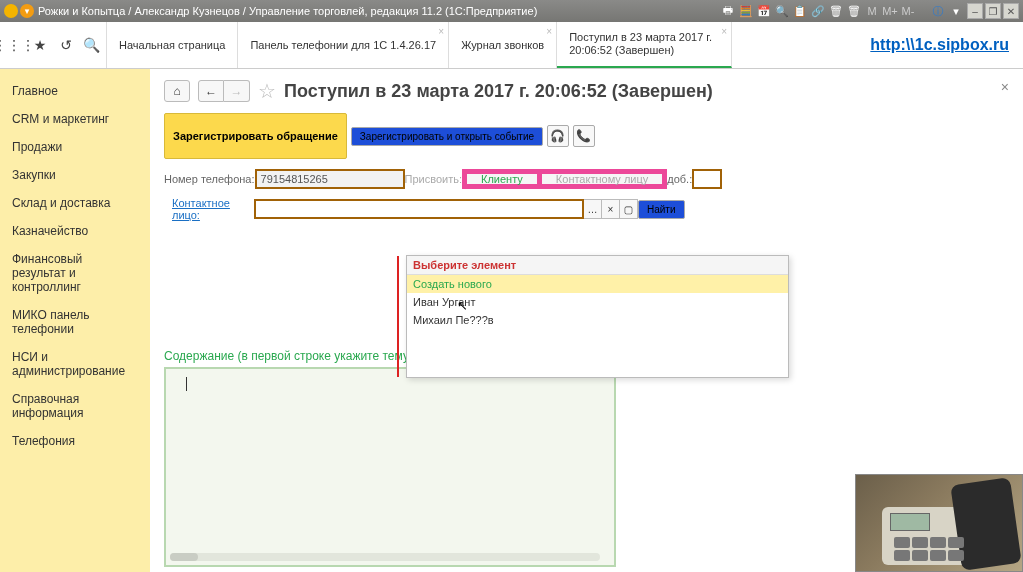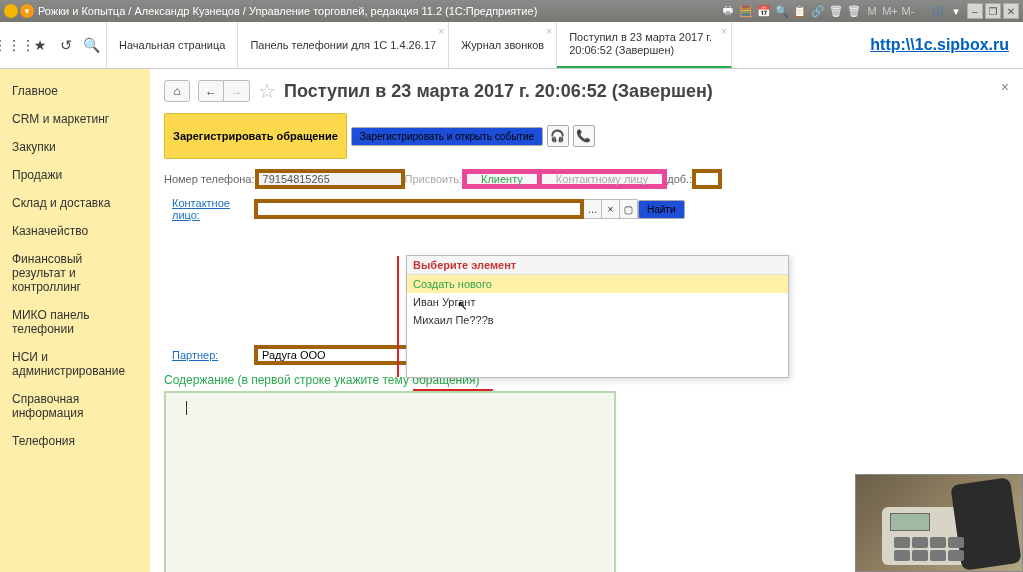--- a/index.html
+++ b/index.html
@@ -41,21 +41,21 @@
   .pagehead .closex { position:absolute; right:14px; top:10px; font-size:14px; color:#888; cursor:pointer; }
 
   .actrow { display:flex; align-items:center; gap:4px; margin-bottom:10px; }
   .btn-y { background:#fcd94c; border:1px solid #d8b93a; padding:16px 8px; font-size:11px; font-weight:bold; cursor:pointer; border-radius:2px;}
   .btn-w { background:#1d4ed8; border:1px solid #aaa; padding:3px 8px; font-size:10px; cursor:pointer; border-radius:2px;}
   .btn-ico { width:22px; height:22px; border:1px solid #aaa; border-radius:2px; display:flex; align-items:center; justify-content:center; cursor:pointer; font-size:12px; background:#f8f8f8;}
 
   .frow { display:flex; align-items:center; margin-bottom:8px; font-size:11px; }
   .frow label { color:#666; }
   .frow label.link { color:#1a6fc4; text-decoration:underline; cursor:pointer;padding-left:8px; }
-  .frow input[type=text] { border:4px solid #a16207; padding:2px 4px; height:20px; font-size:11px; }
+  .frow input[type=text] { border:2px solid #a16207; padding:2px 4px; height:20px; font-size:11px; }
   .frow .ro { background:#f2f2f2; color:#555; }
   .frow .ctlgrp { display:flex; }
   .frow .ctlgrp .mini { width:18px; height:20px; border:1px solid #bbb; border-left:none; display:flex; align-items:center; justify-content:center; font-size:10px; cursor:pointer; background:#f7f7f7;}
   .frow .grey { color:#aaa; }
 
   .assign-btns { display:flex; gap:0; }
   .assign-btns .ab { border:5px solid #ec4899; height:20px; padding:0 14px; font-size:11px; display:flex; align-items:center; justify-content:center; cursor:pointer; color:#aaa; background:#f6f6f6;}
   .assign-btns .ab.green { color:#2aa84f; }
   .assign-btns .ab:first-child { border-right:none;}
 
@@ -131,22 +131,22 @@
       <span class="close">×</span>
     </div>
   <div class="spacer"></div>
   <a class="link">http:\\1c.sipbox.ru</a>
 </div>
 
 <div class="main">
   <div class="sidebar">
     <div class="item">Главное</div>
     <div class="item">CRM и маркетинг</div>
+    <div class="item">Продажи</div>
     <div class="item">Закупки</div>
-    <div class="item">Продажи</div>
     <div class="item">Склад и доставка</div>
     <div class="item">Казначейство</div>
     <div class="item">Финансовый результат и контроллинг</div>
     <div class="item">МИКО панель телефонии</div>
     <div class="item">НСИ и администрирование</div>
     <div class="item">Справочная информация</div>
     <div class="item">Телефония</div>
   </div>
 
   <div class="content">
@@ -199,29 +199,20 @@
       <div class="hdr">Выберите элемент</div>
       <div class="opt new">Создать нового</div>
       <div class="opt">Иван Ургант</div>
       <div class="opt">Михаил Пе???в</div>
       <div class="filler"></div>
     </div>
     <div class="cursor">↖</div>
 
     <div style="height:116px"></div>
 
-    <div class="frow">
-      <label class="link" style="width:90px">Партнер:</label>
-      <div class="ctlgrp">
-        <input type="text" style="width: 348px;" value="Радуга ООО">
-        <div class="mini">×</div>
-        <div class="mini">▢</div>
-      </div>
-      <button class="btn-w">Найти</button>
-    </div>
     <div class="partner-underline"></div>
 
     <div class="contentlabel">Содержание (в первой строке укажите тему обращения)</div>
     <div class="editor">
       <div class="caret"></div>
       <div class="sb">
           <div class="thumb"></div>
         </div>
     </div>
 

